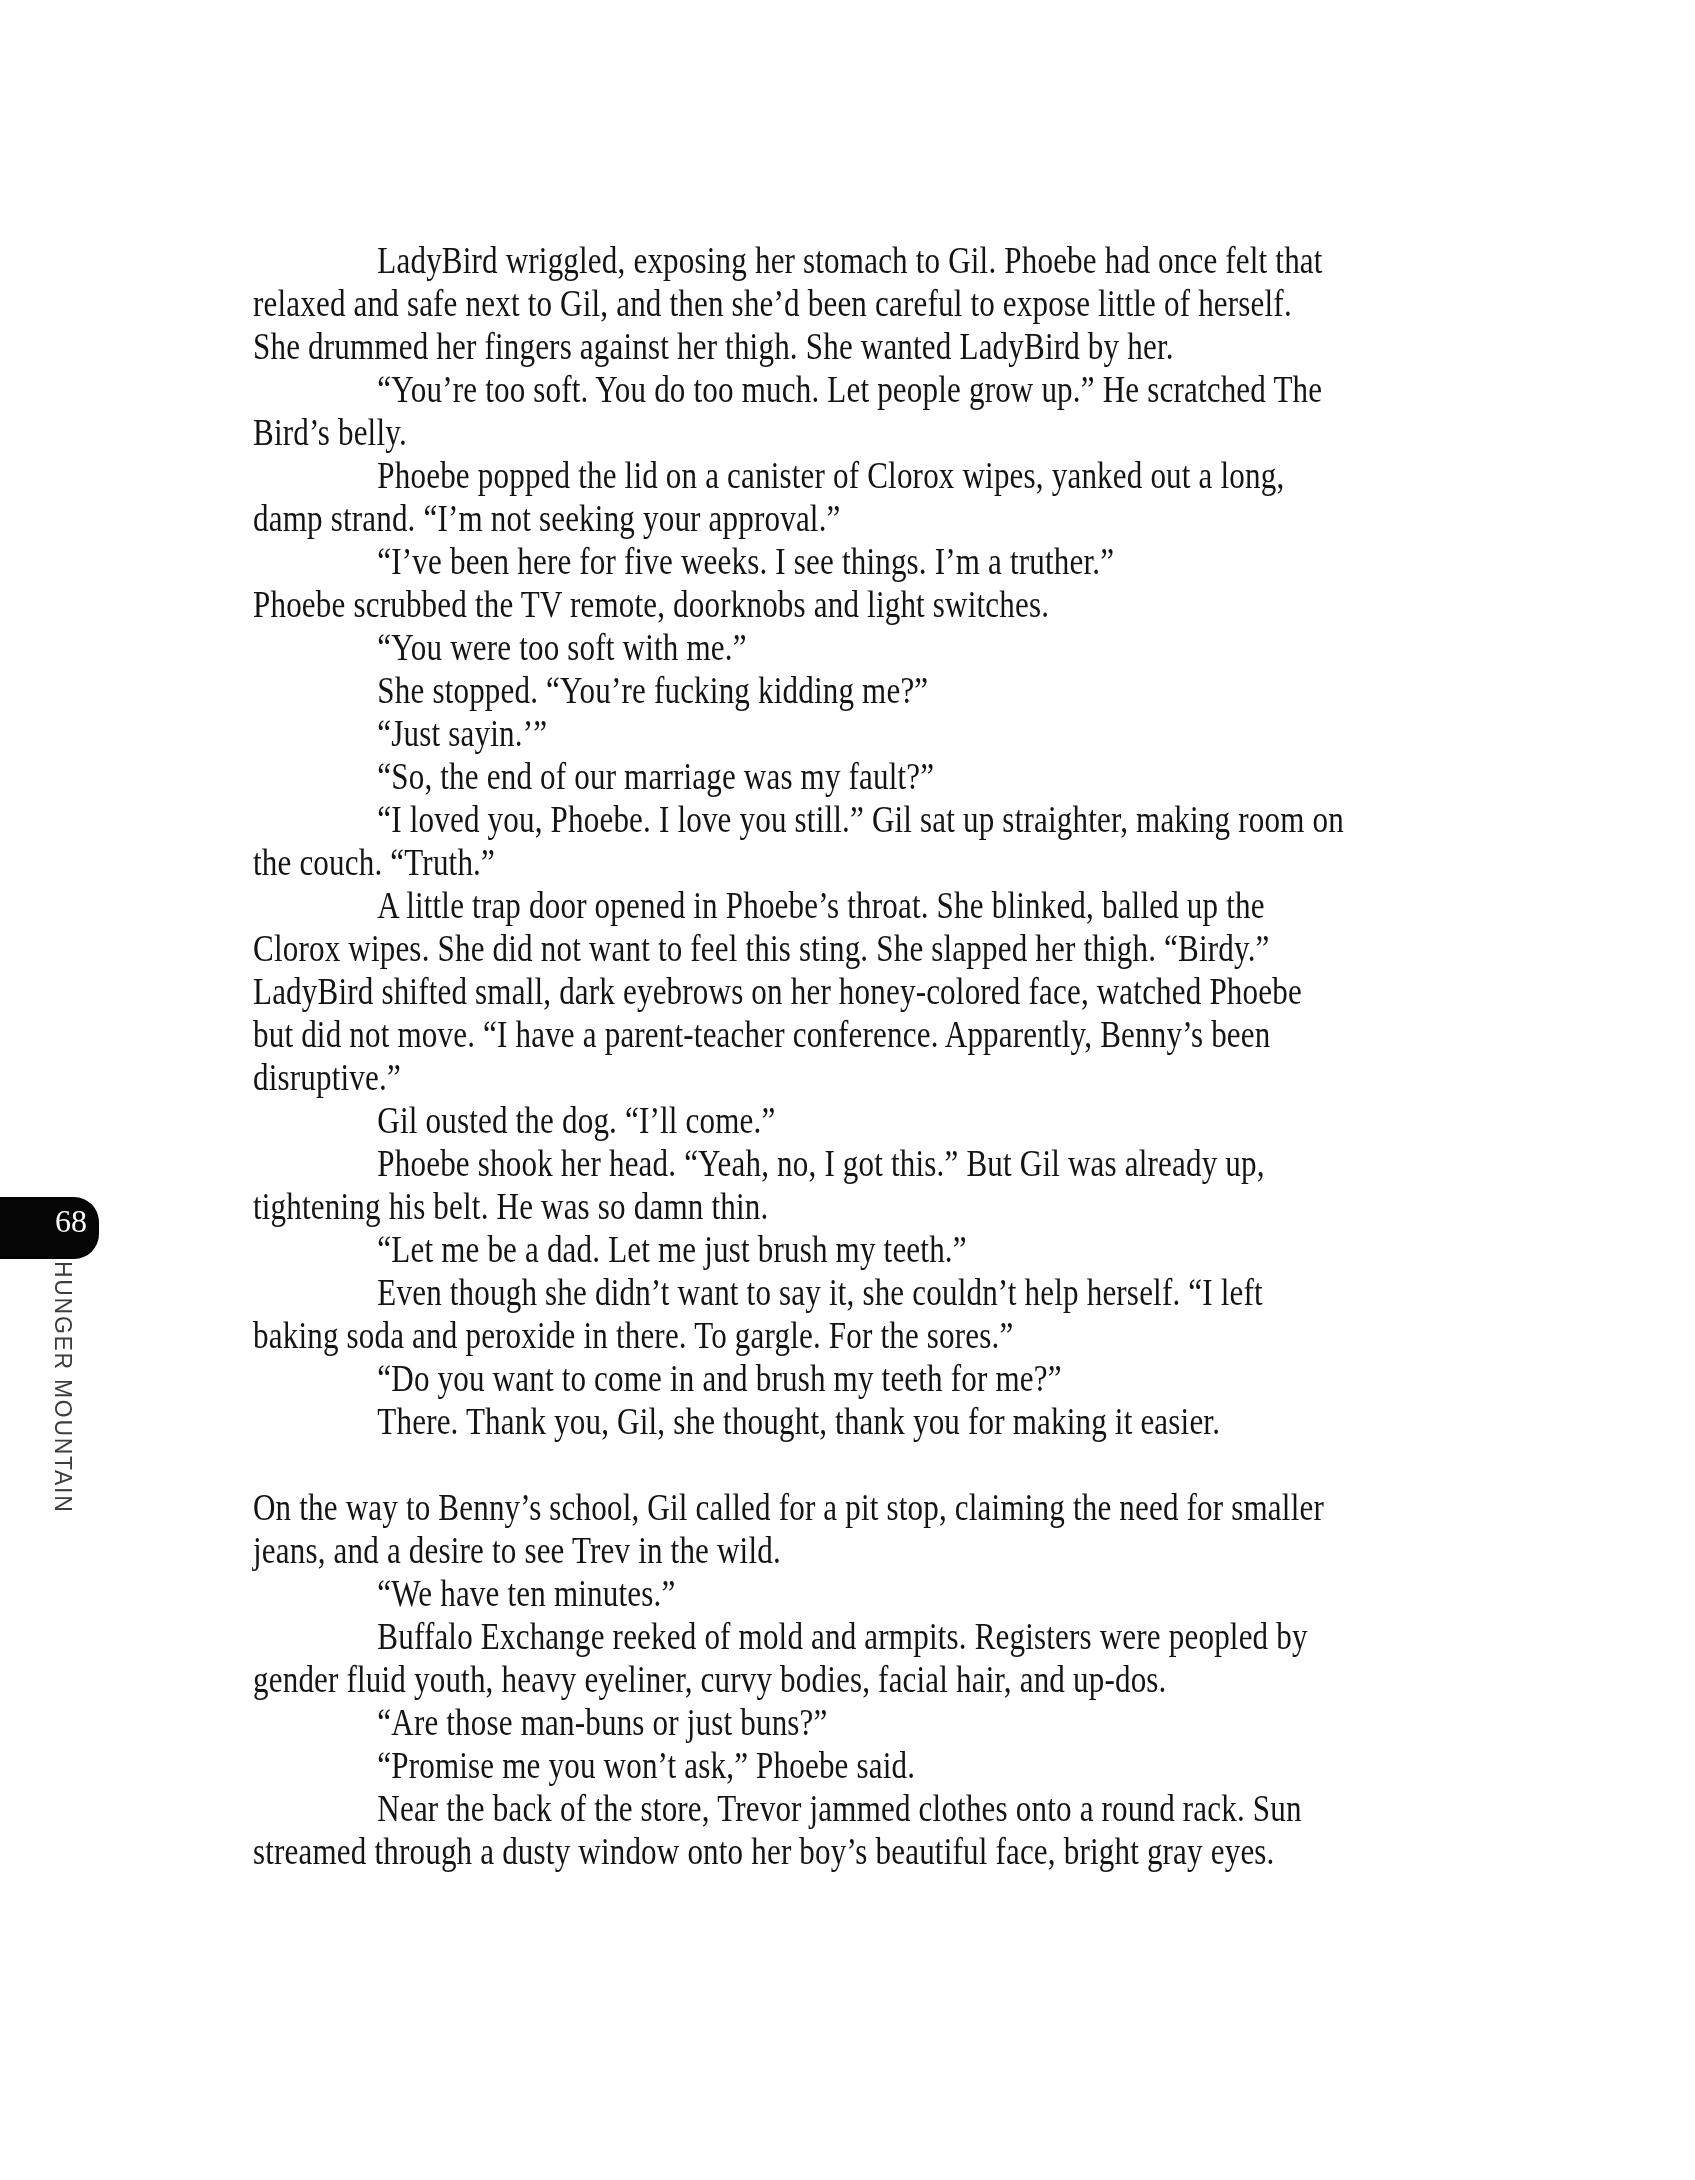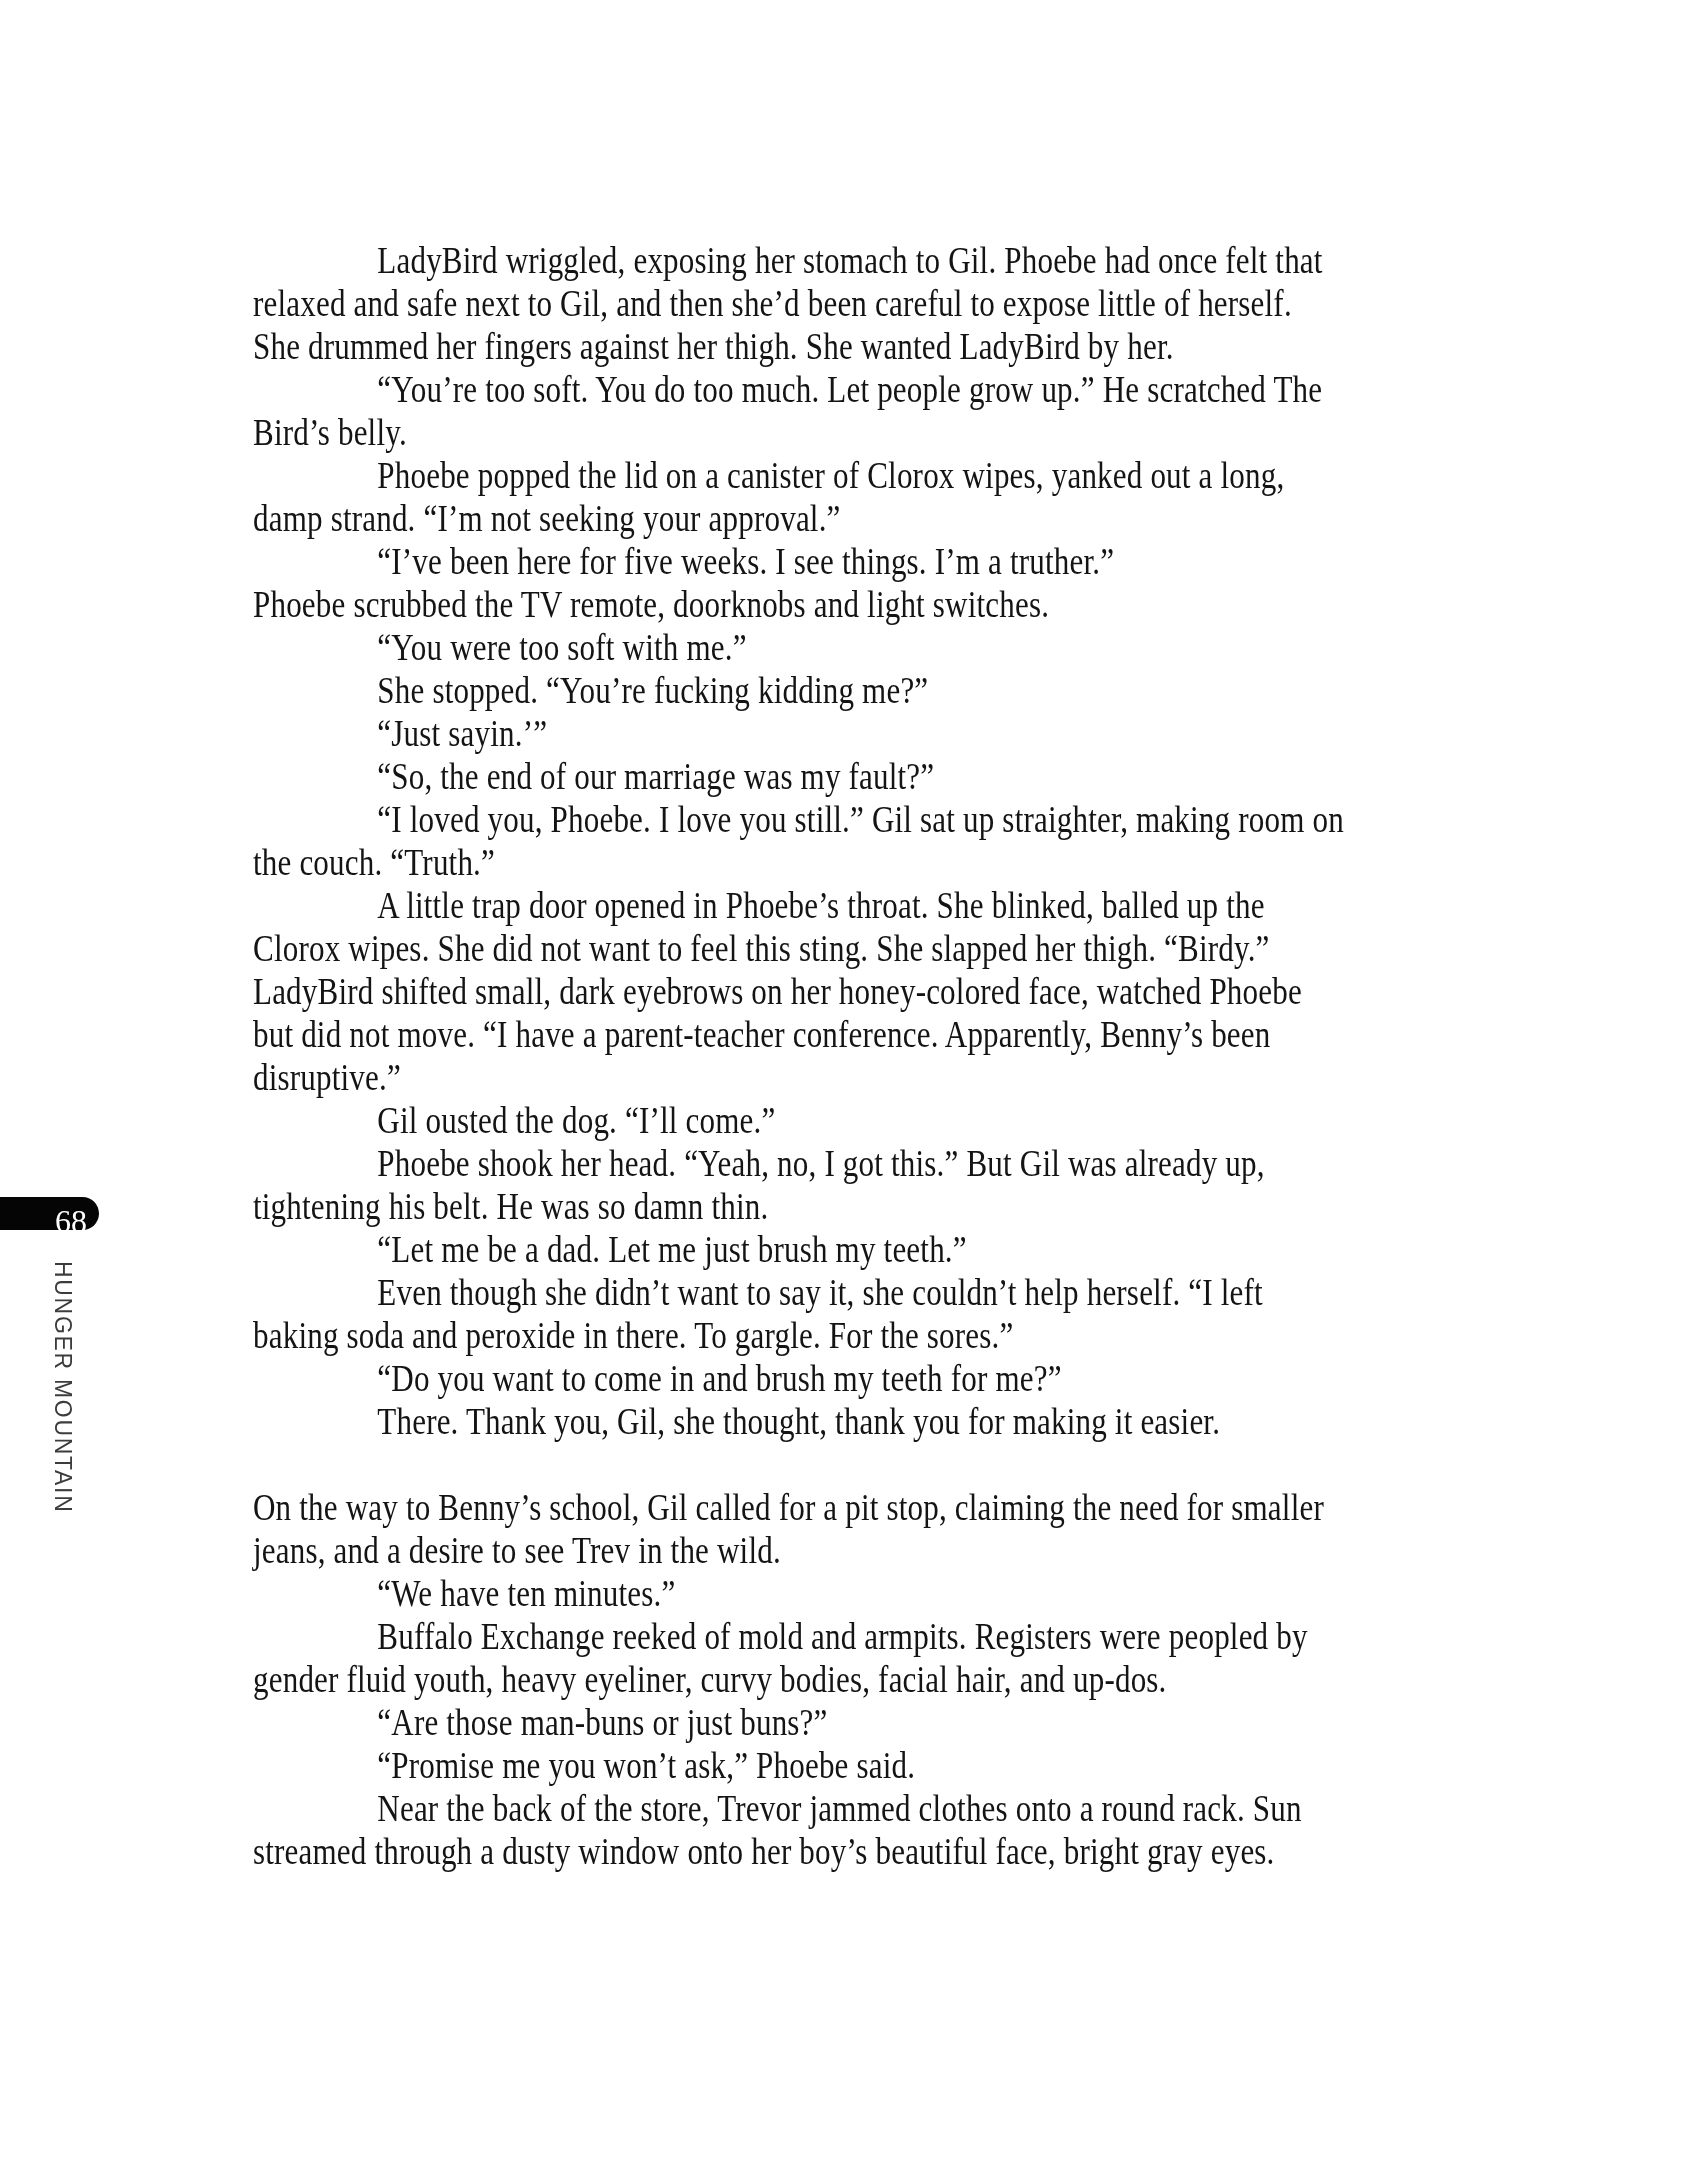--- a/index.html
+++ b/index.html
@@ -37,21 +37,21 @@
   }
   .line.blank {
     height: 43px;
   }
   
   .page-tab {
     position: absolute;
     left: 0;
     top: 1197px;
     width: 99px;
-    height: 33px;
+    height: 62px;
     background: #050505;
     border-radius: 0 25px 25px 0;
     color: #ffffff;
     font-family: "Liberation Serif", serif;
     font-size: 32px;
     line-height: 48px;
     text-align: right;
     box-sizing: border-box;
     padding-right: 12px;
   }

